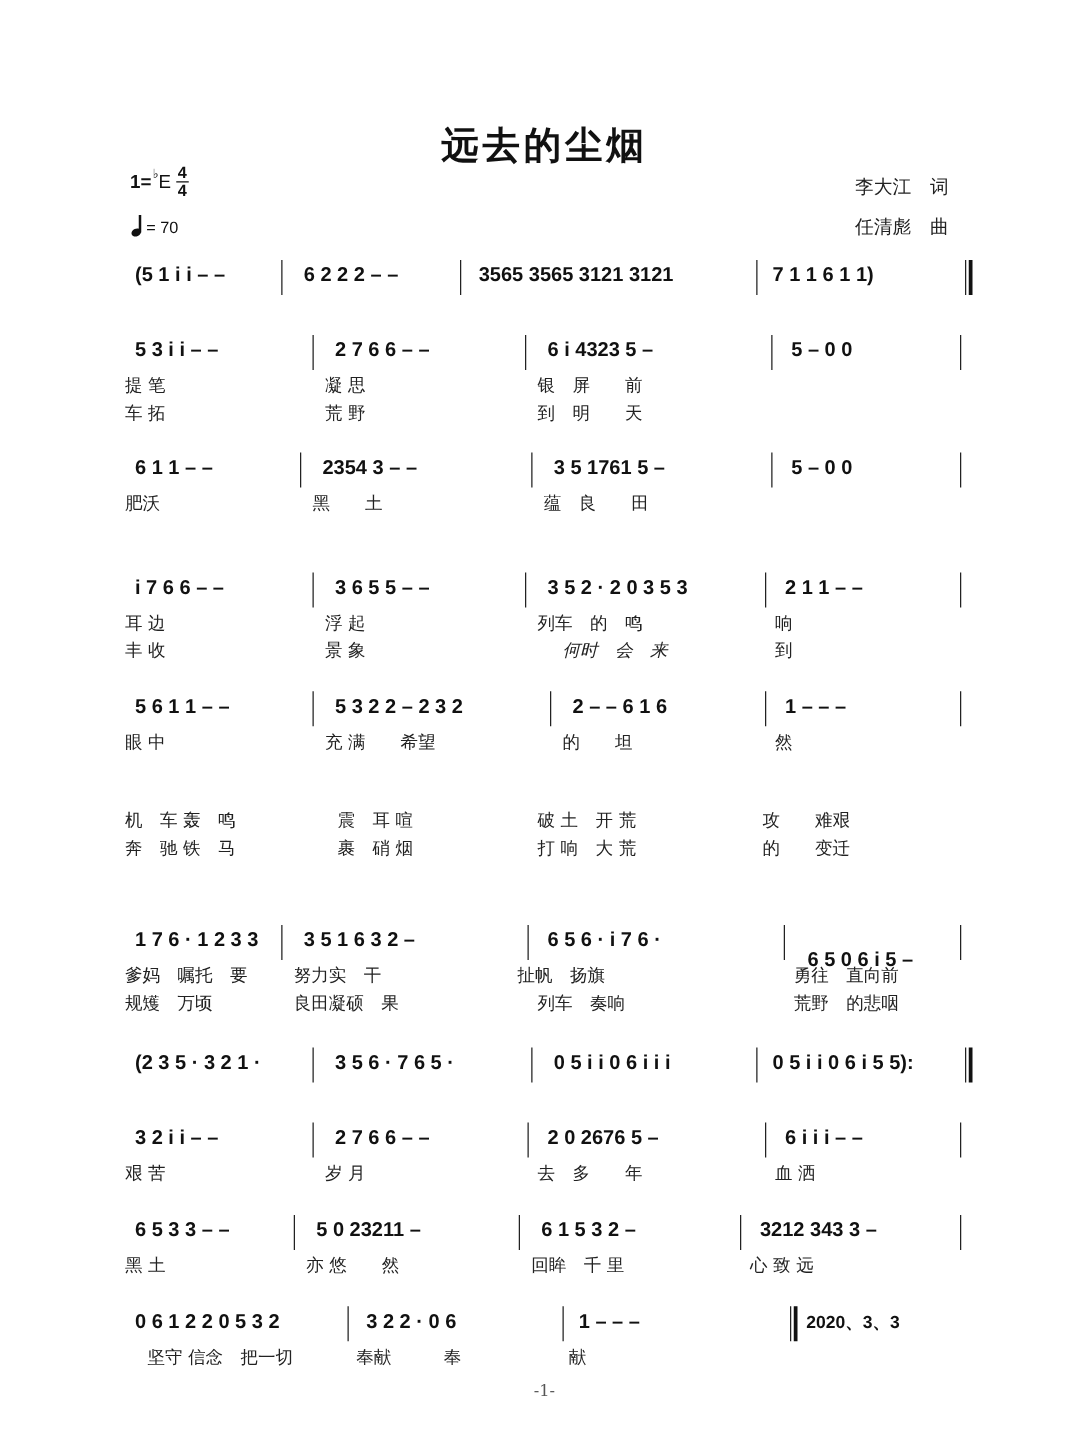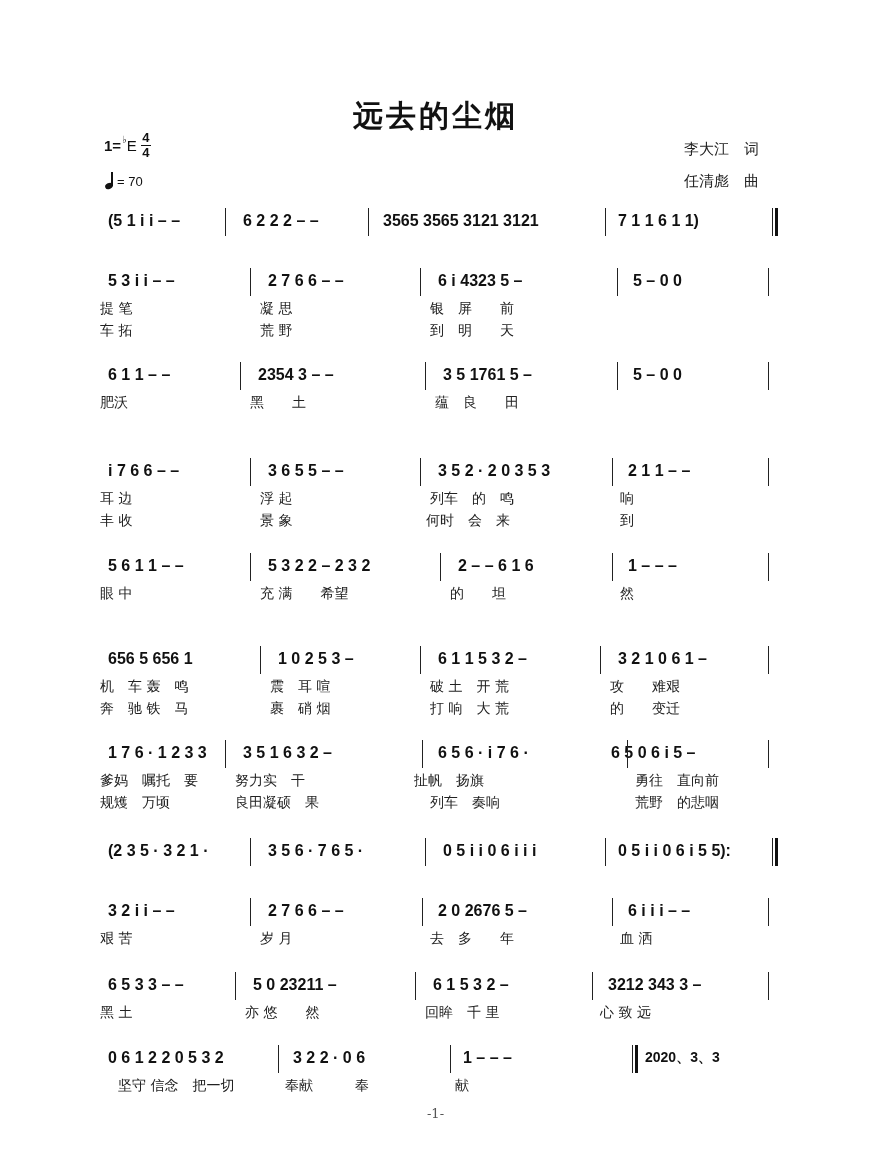--- a/index.html
+++ b/index.html
@@ -124,21 +124,21 @@
       </div>
       <div class="lyr-line">
         <span style="left: 0px;">耳 边</span>
         <span style="left: 160px;">浮 起</span>
         <span style="left: 330px;">列车　的　鸣</span>
         <span style="left: 520px;">响</span>
       </div>
       <div class="lyr-line">
         <span style="left: 0px;">丰 收</span>
         <span style="left: 160px;">景 象</span>
-        <span style="left: 326px;">何时　会　来</span>
+        <span style="left: 350px; font-style: italic;">何时　会　来</span>
         <span style="left: 520px;">到</span>
       </div>
     </div>
     <div class="system" style="top: 553px;">
       <div class="notes-line">
         <span class="seg" style="left: 8px;">5 6 1  1  –  –</span>
         <span class="seg" style="left: 168px;">5 3 2  2  –  2 3 2</span>
         <span class="seg" style="left: 358px;">2  –  –  6 1 6</span>
         <span class="seg" style="left: 528px;">1  –  –  –</span>
         <div class="barline" style="left: 150px;"></div>
@@ -147,49 +147,39 @@
         <div class="barline" style="left: 668px;"></div>
       </div>
       <div class="lyr-line">
         <span style="left: 0px;">眼 中</span>
         <span style="left: 160px;">充 满　　希望</span>
         <span style="left: 350px;">的　　坦</span>
         <span style="left: 520px;">然</span>
       </div>
     </div>
     <div class="system" style="top: 646px;">
-      <div class="notes-line">
-        <span class="seg" style="left: 8px;">656 5  656 1</span>
-        <span class="seg" style="left: 178px;">1  0 2 5 3  –</span>
-        <span class="seg" style="left: 338px;">6 1 1  5 3 2  –</span>
-        <span class="seg" style="left: 518px;">3 2 1  0 6 1  –</span>
-        <div class="barline" style="left: 160px;"></div>
-        <div class="barline" style="left: 320px;"></div>
-        <div class="barline" style="left: 500px;"></div>
-        <div class="barline" style="left: 668px;"></div>
-      </div>
       <div class="lyr-line">
         <span style="left: 0px;">机　车 轰　鸣</span>
         <span style="left: 170px;">震　耳 喧</span>
         <span style="left: 330px;">破 土　开 荒</span>
         <span style="left: 510px;">攻　　难艰</span>
       </div>
       <div class="lyr-line">
         <span style="left: 0px;">奔　驰 铁　马</span>
         <span style="left: 170px;">裹　硝 烟</span>
         <span style="left: 330px;">打 响　大 荒</span>
         <span style="left: 510px;">的　　变迁</span>
       </div>
     </div>
     <div class="system" style="top: 740px;">
       <div class="notes-line">
         <span class="seg" style="left: 8px;">1 7 6 ·  1 2 3  3</span>
         <span class="seg" style="left: 143px;">3 5  1 6 3 2  –</span>
         <span class="seg" style="left: 338px;">6 5 6 ·  i 7 6 ·</span>
-        <span class="seg" style="left: 511px;">6 5  0 6 i 5  –</span>
+        <span class="seg" style="left: 546px; margin-top: 16px;">6 5  0 6 i 5  –</span>
         <div class="barline" style="left: 125px;"></div>
         <div class="barline" style="left: 322px;"></div>
         <div class="barline" style="left: 527px;"></div>
         <div class="barline" style="left: 668px;"></div>
       </div>
       <div class="lyr-line">
         <span style="left: 0px;">爹妈　嘱托　要</span>
         <span style="left: 135px;">努力实　干</span>
         <span style="left: 314px;">扯帆　扬旗</span>
         <span style="left: 535px;">勇往　直向前</span>

